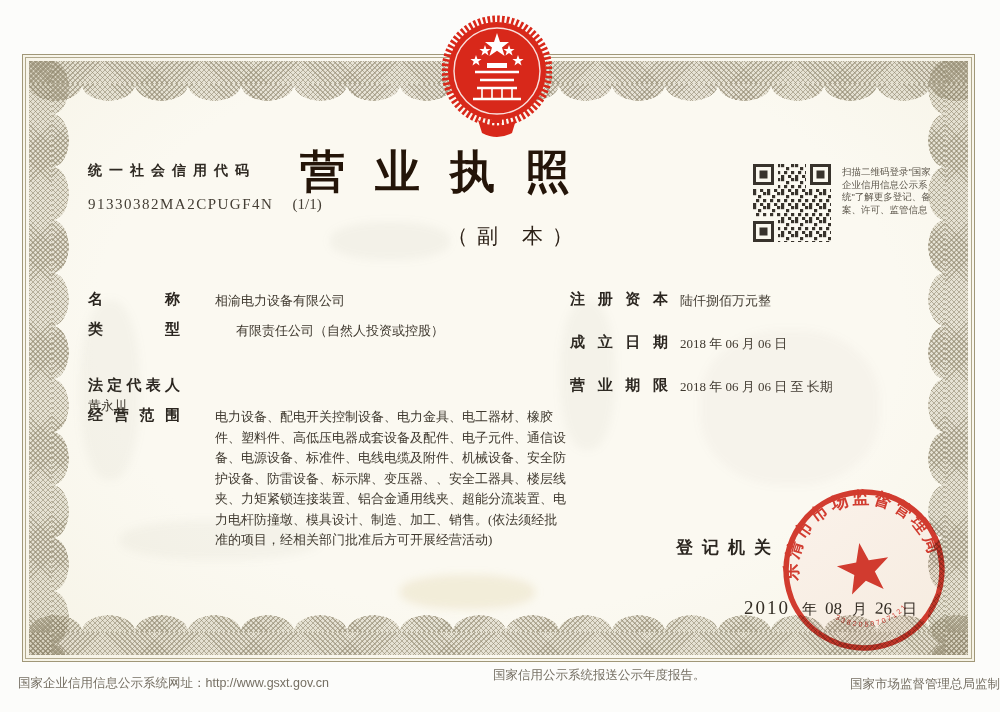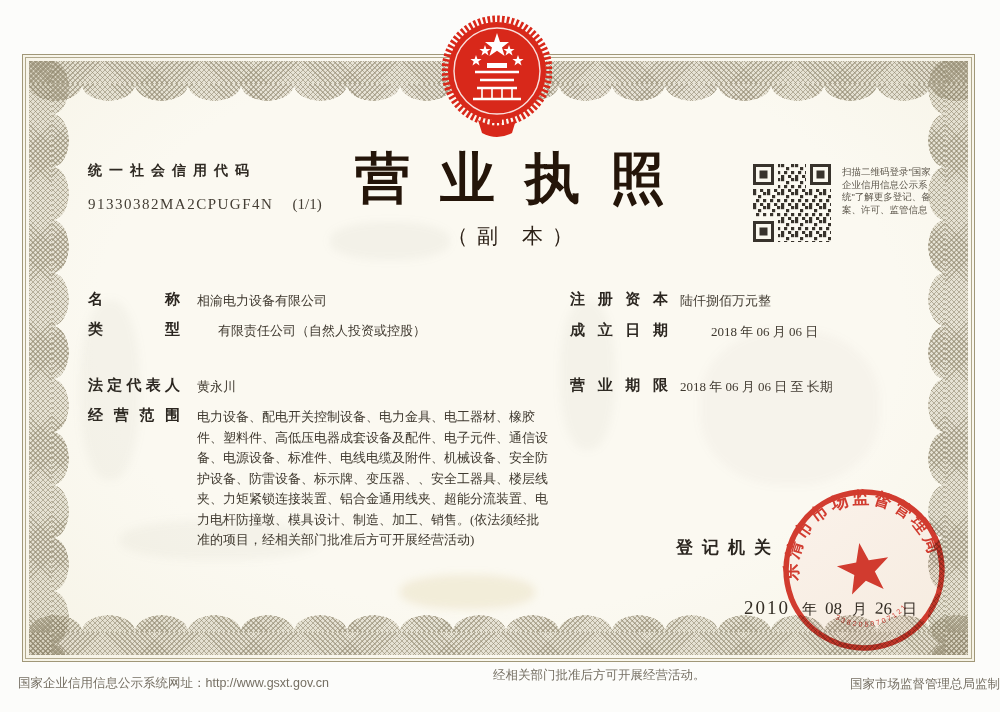--- a/index.html
+++ b/index.html
@@ -51,44 +51,44 @@
     -webkit-mask-size:17px 53px; mask-size:17px 53px;
     -webkit-mask-repeat:repeat-y; mask-repeat:repeat-y; }
 
   
   .emblem { position:absolute; left:420px; top:-39px; width:110px; height:138px; z-index:5; }
   .credit-block { position:absolute; left:66px; top:108px; }
   .credit-label { font-size:14px; font-weight:bold; letter-spacing:7px; color:#2e2922; }
   .credit-code  { margin-top:16px; font-family:"Liberation Serif", serif; font-size:15px;
                   letter-spacing:1.5px; color:#433d33; }
   .credit-code .pages { margin-left:14px; letter-spacing:0;margin-top:34px; }
-  .title { position:absolute; left:248px; top:88px; width:480px; text-align:center;
-           font-size:55px; font-weight:900; color:#241509;
+  .title { position:absolute; left:248px; top:88px; width:480px; text-align:left;
+           font-size:45px; font-weight:900; color:#241509;
            letter-spacing:30px; text-indent:30px; }
   .subtitle { position:absolute; left:248px; top:168px; width:480px; text-align:center;
               font-size:21px; color:#2c2117; letter-spacing:9px; text-indent:9px; }
   .qr { position:absolute; left:731px; top:110px; width:78px; height:78px; }
   .qr-caption { position:absolute; left:820px; top:112px; width:90px;
                 font-size:9.5px; line-height:12.5px; color:#5c564b; }
 
   
   .field { position:absolute; display:flex; }
   .flabel { display:inline-block; font-size:15px; font-weight:bold; color:#2b2620;
             text-align:justify; text-align-last:justify; flex:none; }
-  .flabel-l { width:92px; margin-right:17px; }
+  .flabel-l { width:92px; margin-right:35px; }
   .flabel-r { width:98px; margin-right:12px; }
   .fvalue { font-family:"Liberation Serif", serif; font-size:13px; line-height:20.5px;
             color:#3f392f; padding-top:1px; }
   .f-name  { left:66px; top:236px; }
   .f-type  { left:66px; top:266px;gap:21px; }
-  .f-legal { left:66px; top:322px; }
+  .f-legal { left:66px; top:322px;flex-direction:column; }
   .f-scope { left:66px; top:352px; }
   .f-scope .fvalue { width:352px; }
   .f-capital { left:548px; top:236px; }
-  .f-estab   { left:548px; top:267px;gap:31px; }
+  .f-estab   { left:548px; top:279px; }
   .f-term    { left:548px; top:322px; }
   .f-addr    { left:548px; top:352px; }
   .f-addr .fvalue { width:262px; }
 
   
   .reg-label { position:absolute; left:620px; top:482px; font-size:17px; font-weight:bold;
                color:#2b2620; letter-spacing:9px;margin-left:34px; }
   .date-row { position:absolute; left:722px; top:543px; width:200px; display:flex;
               align-items:baseline; font-family:"Liberation Serif", serif; color:#332d24; z-index:2; }
   .date-row .yr { font-size:19px; letter-spacing:2px; }
@@ -260,15 +260,15 @@
   <div class="smudge sm1"></div>
   <div class="smudge sm2"></div>
   <div class="smudge sm3"></div>
   <div class="smudge sm4"></div>
   <div class="smudge sm5"></div>
   <div class="smudge sm6"></div>
 </div>
 
 <div class="footer-left">国家企业信用信息公示系统网址：http://www.gsxt.gov.cn</div>
 <div class="footer-mid">
-  <div>经相关部门批准后方可开展经营活动。</div>
+  <div>国家信用公示系统报送公示年度报告。</div>
 </div>
 <div class="footer-right">国家市场监督管理总局监制</div>
 
 </body></html>

